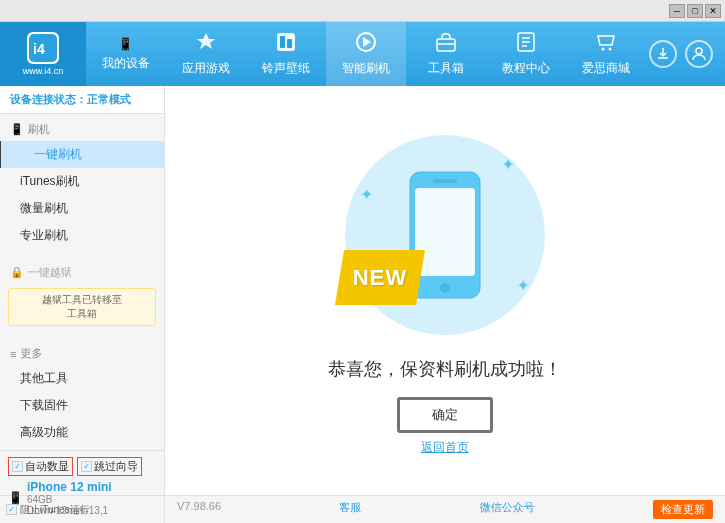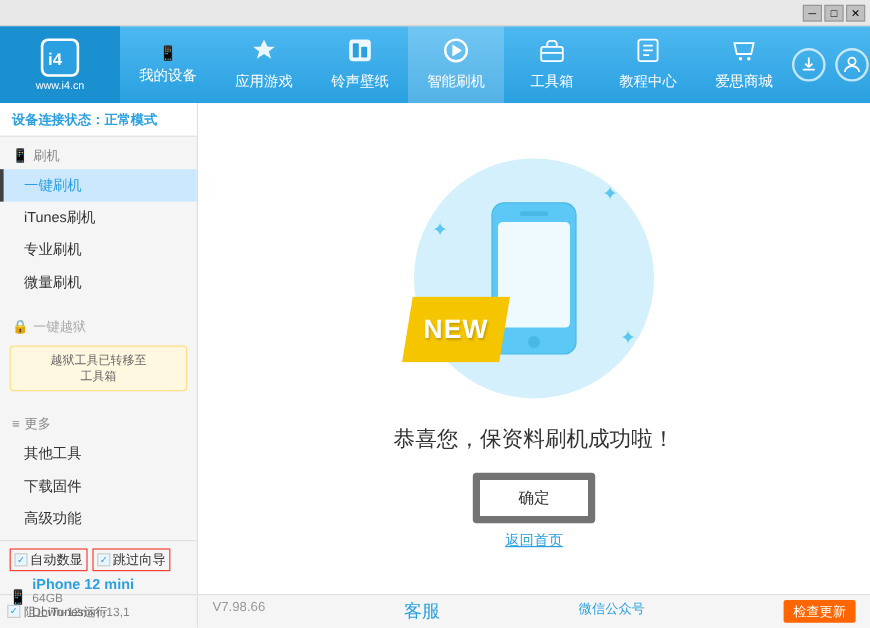--- a/index.html
+++ b/index.html
@@ -39,21 +39,21 @@
     }
 
     
     .header {
       height: 64px;
       background: linear-gradient(180deg, #4db8f0 0%, #2aa0e0 100%);
       display: flex;
       align-items: center;
     }
     .logo {
-      width: 100px;
+      width: 86px;
       height: 64px;
       display: flex;
       flex-direction: column;
       align-items: center;
       justify-content: center;
       background: #1a90d0;
       flex-shrink: 0;
     }
     .logo-icon {
       width: 32px;
@@ -154,22 +154,22 @@
     }
     .sidebar-item {
       padding: 5px 10px 5px 20px;
       font-size: 12px;
       color: #333;
       cursor: pointer;
     }
     .sidebar-item.active {
       background: #cce8ff;
       color: #2aa0e0;
-      border-left: 3px solid #404040;
-      padding-left: 17px;
+      border-left: 1px solid #404040;
+      padding-left: 33px;
     }
     .sidebar-divider {
       height: 1px;
       background: #e0e0e0;
       margin: 2px 0;
     }
 
     .jailbreak-notice {
       margin: 4px 8px;
       padding: 4px 6px;
@@ -256,21 +256,21 @@
       font-size: 18px;
       color: #333;
       margin-top: 12px;
       font-weight: 500;
     }
 
     .confirm-btn {
       margin-top: 16px;
       padding: 6px 32px;
       background: white;
-      border: 6px solid #737373;
+      border: 3px solid #737373;
       border-radius: 3px;
       cursor: pointer;
       font-size: 13px;
       color: #333;
     }
 
     .back-link {
       margin-top: 6px;
       font-size: 12px;
       color: #2aa0e0;
@@ -448,22 +448,22 @@
       <span>设备连接状态：</span><span style="color:#2aa0e0;font-weight:bold;">正常模式</span>
     </div>
 
     <div class="sidebar-section">
       <div class="sidebar-section-title">
         <span>📱</span>
         <span>刷机</span>
       </div>
       <div class="sidebar-item active">一键刷机</div>
       <div class="sidebar-item">iTunes刷机</div>
+      <div class="sidebar-item">微量刷机</div>
       <div class="sidebar-item">专业刷机</div>
-      <div class="sidebar-item">微量刷机</div>
     </div>
 
     <div class="sidebar-divider"></div>
 
     <div class="sidebar-section">
       <div class="sidebar-section-title" style="color:#aaa;">
         <span>🔒</span>
         <span>一键越狱</span>
       </div>
       <div class="jailbreak-notice">
@@ -541,17 +541,17 @@
 
 <div class="bottom-full">
   <div class="bottom-left-section">
     <label style="display:flex;align-items:center;gap:3px;font-size:10px;color:#666;cursor:pointer;">
       <div class="checkbox-small">✓</div>
       <span>阻止iTunes运行</span>
     </label>
   </div>
   <div class="bottom-right-section">
     <span style="color:#999;font-size:11px;">V7.98.66</span>
-    <span style="color:#2aa0e0;font-size:15px;cursor:pointer;">客服</span>
+    <span style="color:#2aa0e0;font-size:11px;cursor:pointer;">客服</span>
     <span style="color:#2aa0e0;font-size:11px;cursor:pointer;">微信公众号</span>
     <div class="update-btn" style="background:#ff6600;color:white;padding:2px 8px;border-radius:2px;font-size:11px;cursor:pointer;">检查更新</div>
   </div>
 </div>
 
 </body></html>

